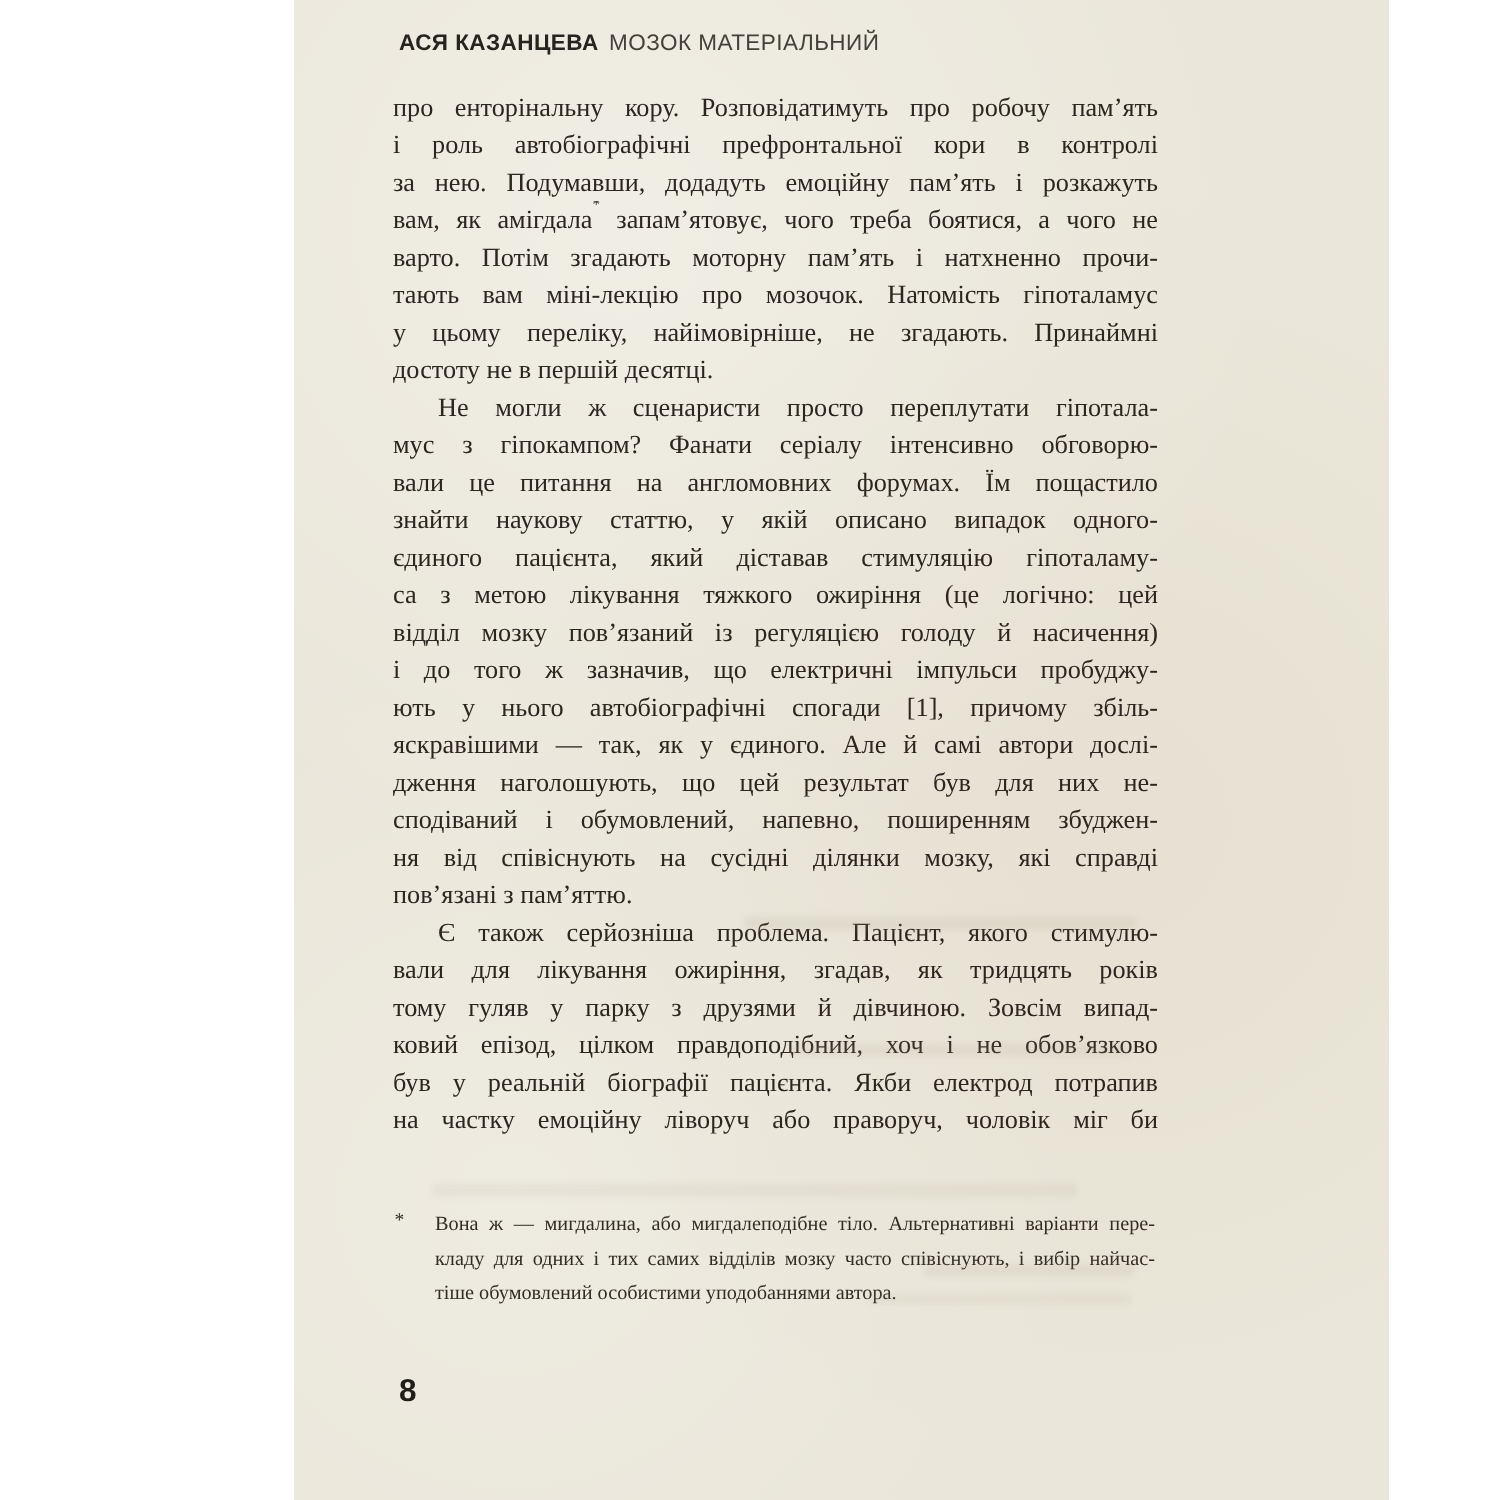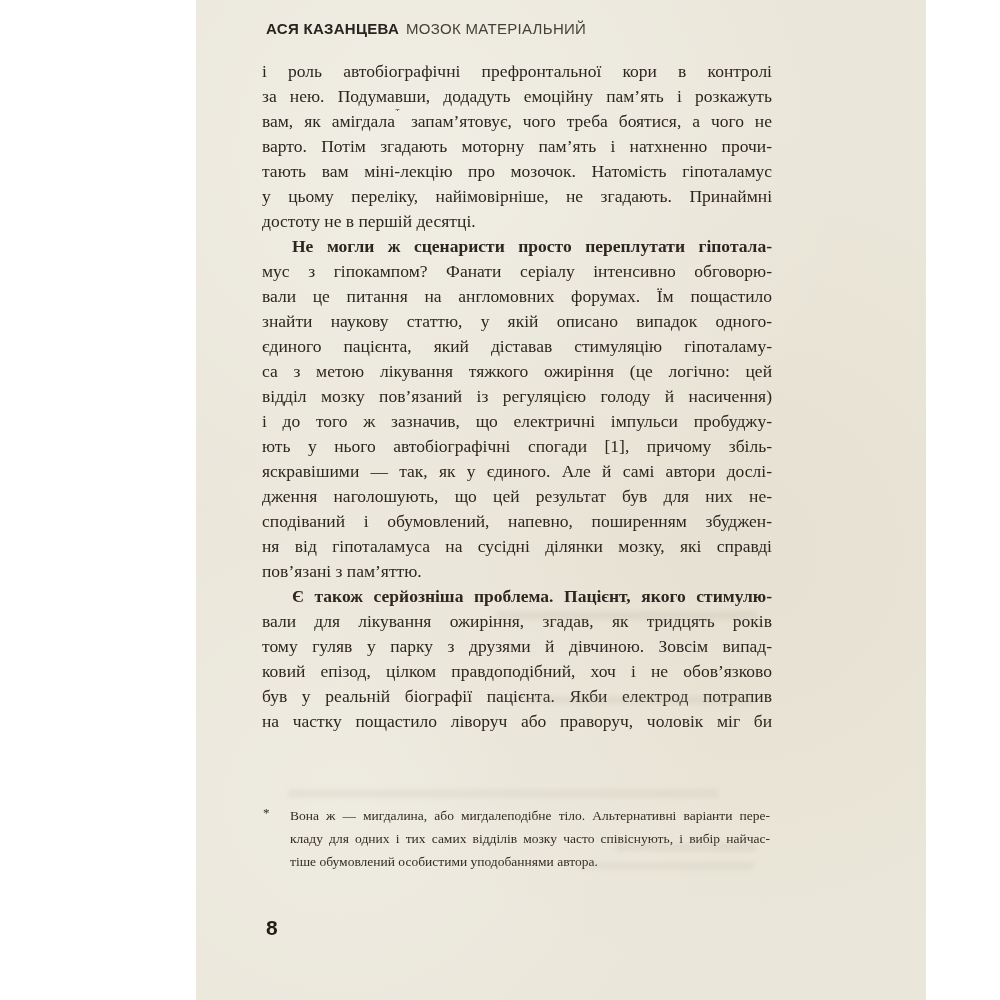--- a/index.html
+++ b/index.html
@@ -44,21 +44,21 @@
   }
   .para { margin: 0; }
   .para .line {
     text-align: justify;
     text-align-last: justify;
     white-space: normal;
     overflow: hidden;
     height: 25px;
   }
   .para .line.lastline { text-align-last: left; }
-  .para.indent .line.firstline { text-indent: 30px; font-weight: bold; }
+  .para.indent .line.firstline { text-indent: 30px; }
   .line sup {
     font-size: 10px;
     position: relative;
     top: -6px;
     line-height: 0;
   }
   .footnote {
     position: absolute;
     left: 94px; top: 804px;
     width: 480px;
@@ -107,20 +107,21 @@
 <body>
 
 <div class="scan">
 
   <div class="running-header">
     <span class="author">АСЯ КАЗАНЦЕВА</span><span class="title">МОЗОК МАТЕРІАЛЬНИЙ</span>
   </div>
 
   <div class="body-text">
       <div class="para">
+        <div class="line firstline">про енторінальну кору. Розповідатимуть про робочу пам’ять</div>
         <div class="line">і роль автобіографічні префронтальної кори в контролі</div>
         <div class="line">за нею. Подумавши, додадуть емоційну пам’ять і розкажуть</div>
         <div class="line">вам, як амігдала<sup>*</sup> запам’ятовує, чого треба боятися, а чого не</div>
         <div class="line">варто. Потім згадають моторну пам’ять і натхненно прочи-</div>
         <div class="line">тають вам міні-лекцію про мозочок. Натомість гіпоталамус</div>
         <div class="line">у цьому переліку, найімовірніше, не згадають. Принаймні</div>
         <div class="line lastline">достоту не в першій десятці.</div>
       </div>
       <div class="para indent">
         <div class="line firstline">Не могли ж сценаристи просто переплутати гіпотала-</div>
@@ -128,30 +129,30 @@
         <div class="line">вали це питання на англомовних форумах. Їм пощастило</div>
         <div class="line">знайти наукову статтю, у якій описано випадок одного-</div>
         <div class="line">єдиного пацієнта, який діставав стимуляцію гіпоталаму-</div>
         <div class="line">са з метою лікування тяжкого ожиріння (це логічно: цей</div>
         <div class="line">відділ мозку пов’язаний із регуляцією голоду й насичення)</div>
         <div class="line">і до того ж зазначив, що електричні імпульси пробуджу-</div>
         <div class="line">ють у нього автобіографічні спогади [1], причому збіль-</div>
         <div class="line">яскравішими — так, як у єдиного. Але й самі автори дослі-</div>
         <div class="line">дження наголошують, що цей результат був для них не-</div>
         <div class="line">сподіваний і обумовлений, напевно, поширенням збуджен-</div>
-        <div class="line">ня від гіпоталамуса на сусідні ділянки мозку, які справді</div>
+        <div class="line">ня від співіснують на сусідні ділянки мозку, які справді</div>
         <div class="line lastline">пов’язані з пам’яттю.</div>
       </div>
       <div class="para indent">
         <div class="line firstline">Є також серйозніша проблема. Пацієнт, якого стимулю-</div>
         <div class="line">вали для лікування ожиріння, згадав, як тридцять років</div>
         <div class="line">тому гуляв у парку з друзями й дівчиною. Зовсім випад-</div>
         <div class="line">ковий епізод, цілком правдоподібний, хоч і не обов’язково</div>
         <div class="line">був у реальній біографії пацієнта. Якби електрод потрапив</div>
-        <div class="line">на частку пощастило ліворуч або праворуч, чоловік міг би</div>
+        <div class="line">на частку емоційну ліворуч або праворуч, чоловік міг би</div>
       </div>
     </div>
 
   <div class="footnote">
     <span class="fn-marker">*</span>
     <div class="fn-lines">
         <div class="line">Вона ж — мигдалина, або мигдалеподібне тіло. Альтернативні варіанти пере-</div>
         <div class="line">кладу для одних і тих самих відділів мозку часто співіснують, і вибір найчас-</div>
         <div class="line lastline">тіше обумовлений особистими уподобаннями автора.</div>
       </div>

